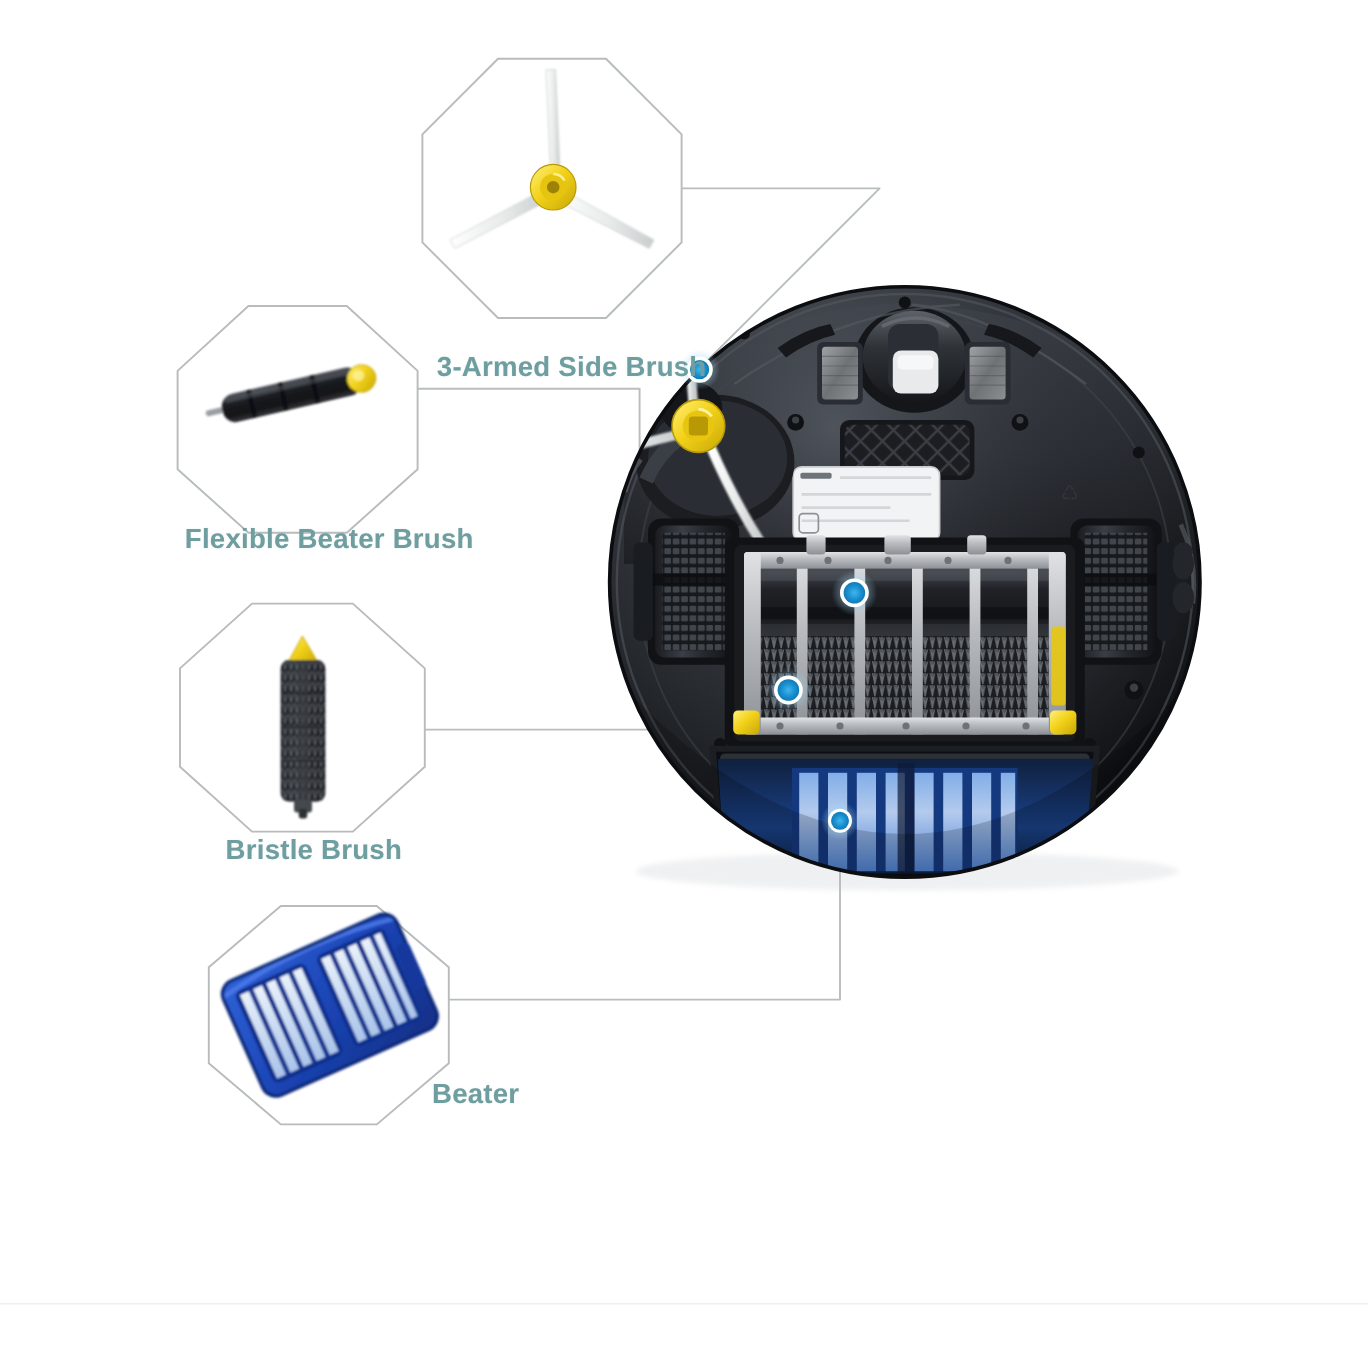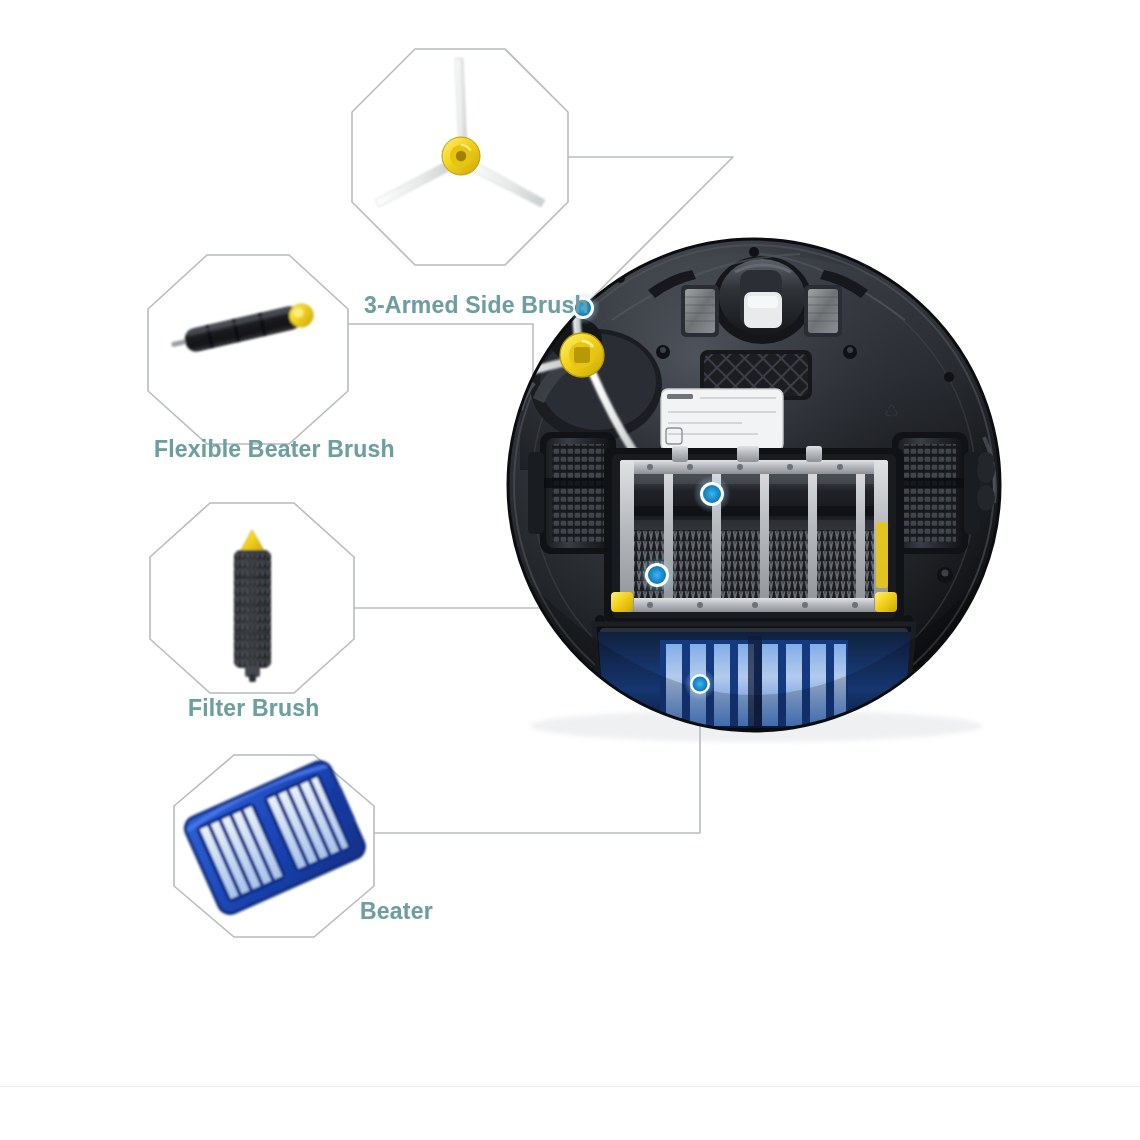--- a/index.html
+++ b/index.html
@@ -508,18 +508,18 @@
         <circle cx="700" cy="684" r="10" fill="#ffffff"></circle>
         <circle cx="700" cy="684" r="7.5" fill="url(#gMarker)"></circle>
       </g>
     </g>
   </svg>
 
   <div class="cap-label" id="lbl-side">3-Armed Side Brush</div>
 
   <div class="cap-label" id="lbl-beater">Flexible Beater Brush</div>
 
-  <div class="cap-label" id="lbl-bristle">Filter Brush</div>
+  <div class="cap-label" id="lbl-bristle">Bristle Brush</div>
 
   <div class="cap-label" id="lbl-filter">Beater</div>
 
   <div class="divider"></div>
 </div>
 
 </body></html>

